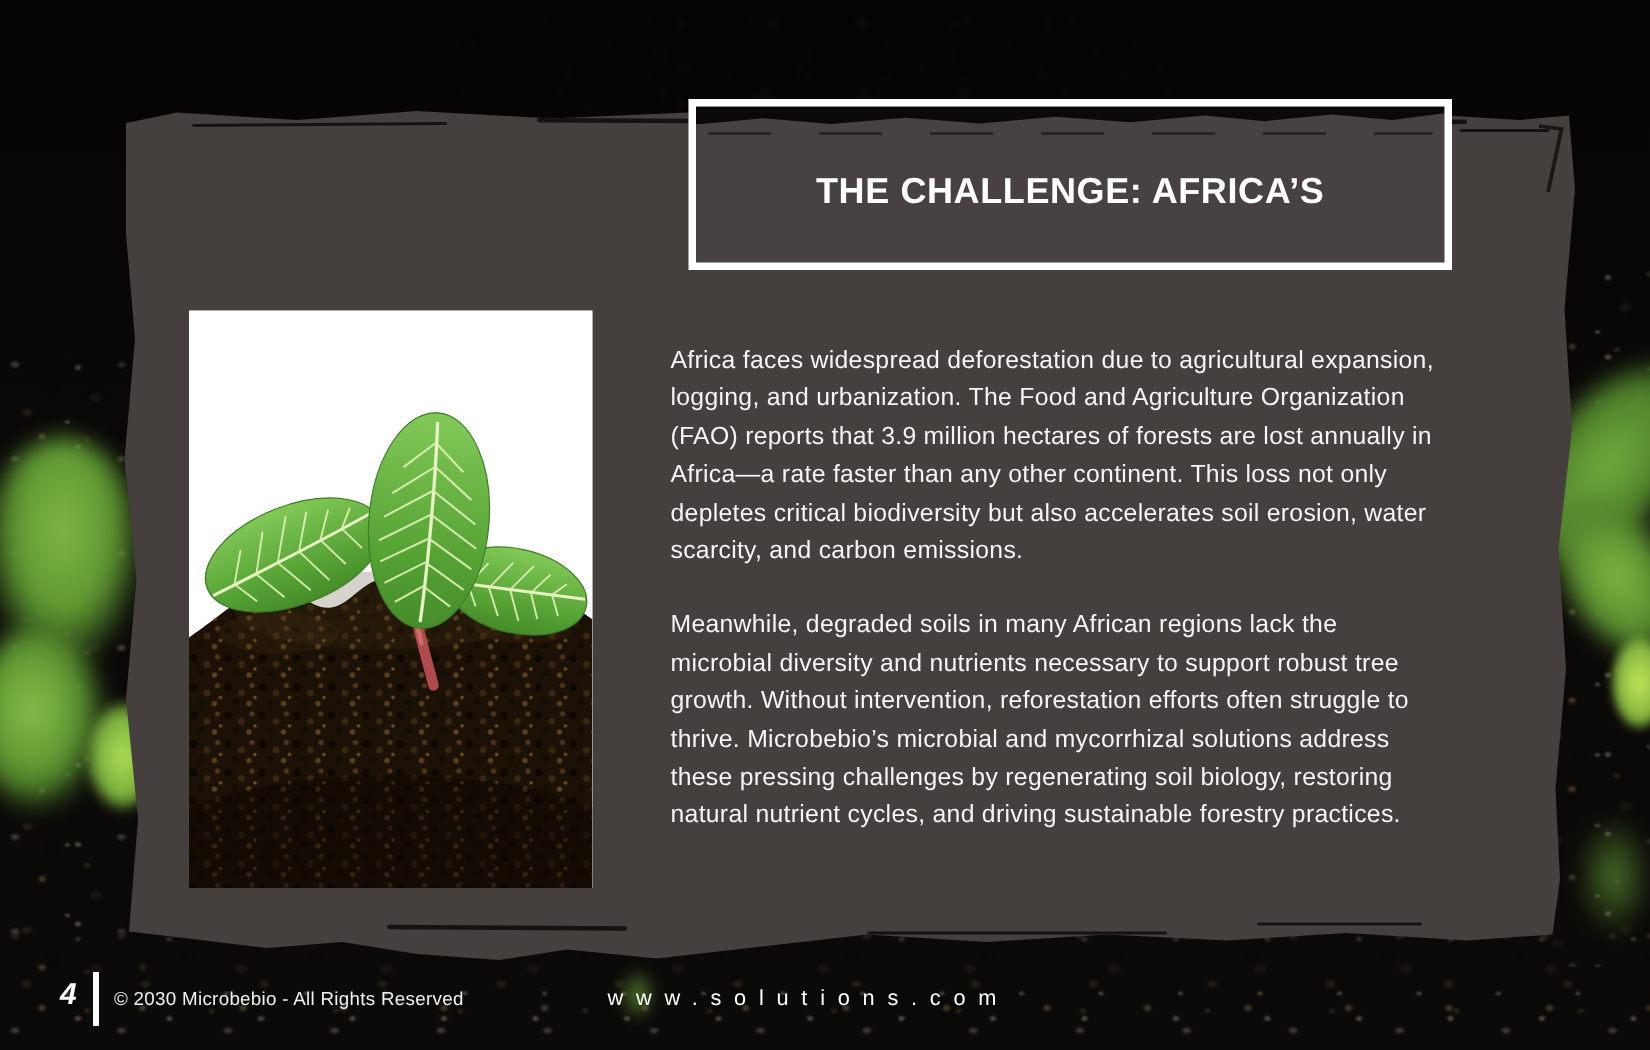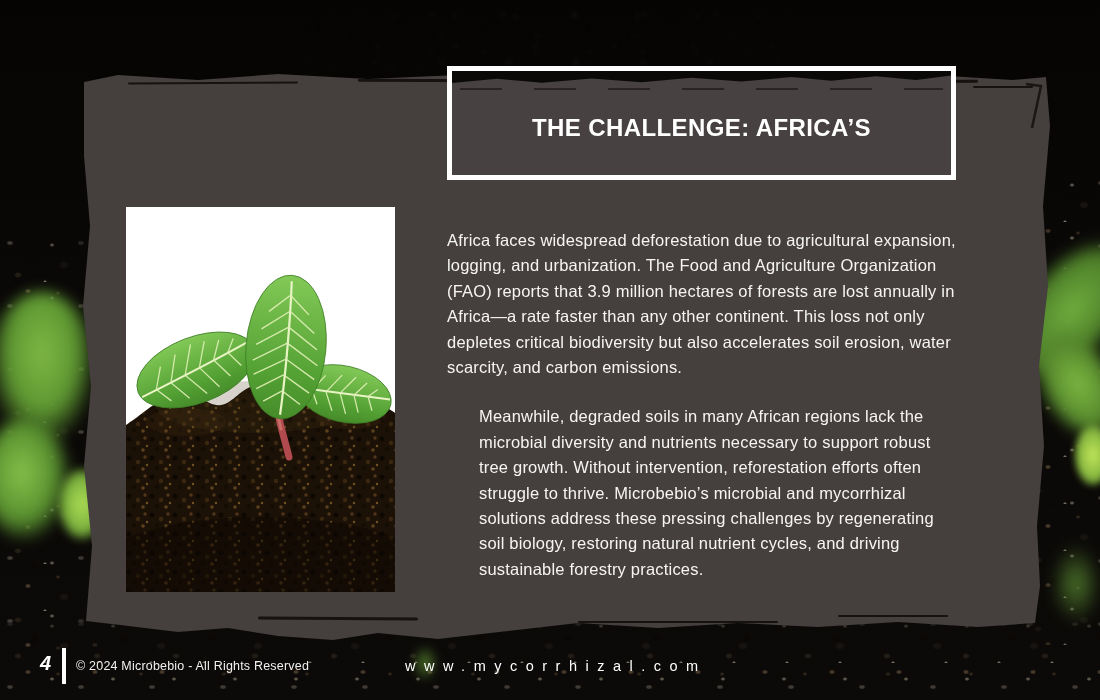--- a/index.html
+++ b/index.html
@@ -70,35 +70,35 @@
   .sv5{left:895px;top:20px;width:60px;height:2px;}
   .sv6{left:180px;top:551px;width:160px;height:3px;transform:rotate(.4deg);}
   .sv7{left:500px;top:555px;width:200px;height:2px;}
   .sv8{left:760px;top:549px;width:110px;height:2px;}
   .mark7{position:absolute;left:945px;top:14px;opacity:.85;}
 
   
   .photo{position:absolute;left:126px;top:207px;width:269px;height:385px;background:#fff;overflow:hidden;}
 
   
-  .titlebox{position:absolute;left:447px;top:66px;width:509px;height:114px;box-sizing:border-box;
+  .titlebox{position:absolute;left:459px;top:66px;width:509px;height:114px;box-sizing:border-box;
     background:#474241;border:5px solid #ffffff;display:flex;align-items:center;justify-content:center;}
   .titlebox::before{content:"";position:absolute;left:0;right:0;top:0;height:15px;background:#0b0908;
     clip-path:polygon(0 0,100% 0,100% 30%,93% 60%,85% 35%,76% 65%,68% 40%,58% 70%,48% 45%,
       38% 75%,28% 50%,18% 78%,9% 52%,0 80%);}
   .titlebox::after{content:"";position:absolute;left:8px;right:8px;top:17px;height:2px;opacity:.6;
     background:repeating-linear-gradient(90deg,rgba(10,8,7,.85) 0 42px,transparent 42px 74px);}
   .title{color:#ffffff;font-size:24px;font-weight:700;line-height:29px;letter-spacing:.4px;
     text-align:center;margin:0;padding-top:8px;}
 
   
   .bodytext{position:absolute;left:447px;top:228px;width:516px;color:#f6f5f4;
     font-size:16.5px;line-height:25.4px;letter-spacing:.2px;}
   .bodytext p{margin:0;}
-  .bodytext p + p{margin-top:24px;margin-left:32px;}
+  .bodytext p + p{margin-top:24px;}
 
   
   .pagenum{position:absolute;left:40px;top:652px;color:#ffffff;font-size:20px;
     font-weight:700;font-style:italic;}
   .fdivider{position:absolute;left:62px;top:648px;width:4px;height:36px;background:#ffffff;}
   .copyright{position:absolute;left:76px;top:659px;color:#f2f1ef;font-size:12.5px;letter-spacing:.2px;}
   .website{position:absolute;left:405px;top:658px;color:#ffffff;font-size:14.5px;letter-spacing:8.5px;}
 </style>
 </head>
 <body>
@@ -194,16 +194,16 @@
     <h1 class="title"><span>THE CHALLENGE: AFRICA’S</span><br></h1>
   </div>
 
   <div class="bodytext">
     <p>Africa faces widespread deforestation due to agricultural expansion, logging, and urbanization. The Food and Agriculture Organization (FAO) reports that 3.9 million hectares of forests are lost annually in Africa—a rate faster than any other continent. This loss not only depletes critical biodiversity but also accelerates soil erosion, water scarcity, and carbon emissions.</p>
     <p>Meanwhile, degraded soils in many African regions lack the microbial diversity and nutrients necessary to support robust tree growth. Without intervention, reforestation efforts often struggle to thrive. Microbebio’s microbial and mycorrhizal solutions address these pressing challenges by regenerating soil biology, restoring natural nutrient cycles, and driving sustainable forestry practices.</p>
   </div>
 
   <div class="pagenum">4</div>
   <div class="fdivider"></div>
-  <div class="copyright">© 2024 Microbebio - All Rights Reserved</div>
-  <div class="website">www.mycorrhizal.com</div>
+  <div class="copyright">© 2030 Microbebio - All Rights Reserved</div>
+  <div class="website">www.solutions.com</div>
 
 </div>
 
 </body></html>

